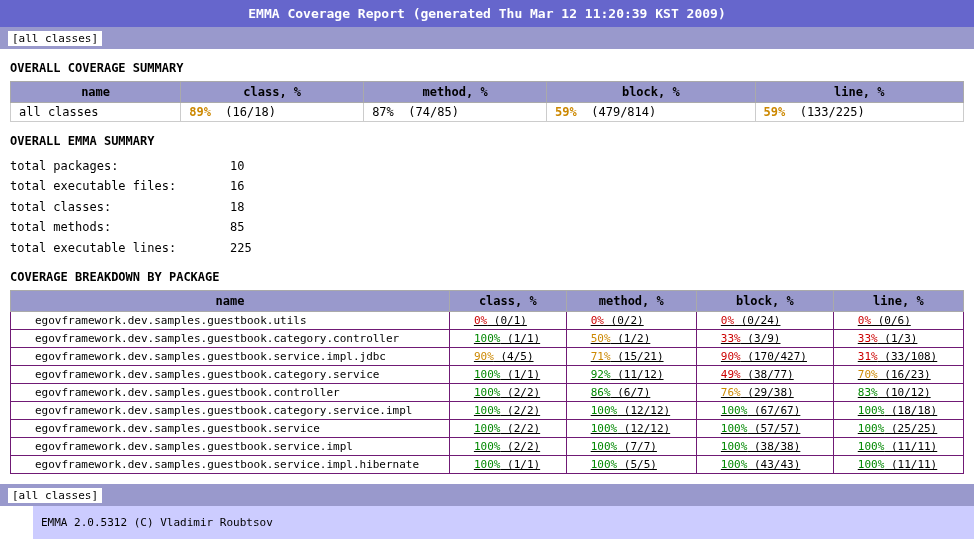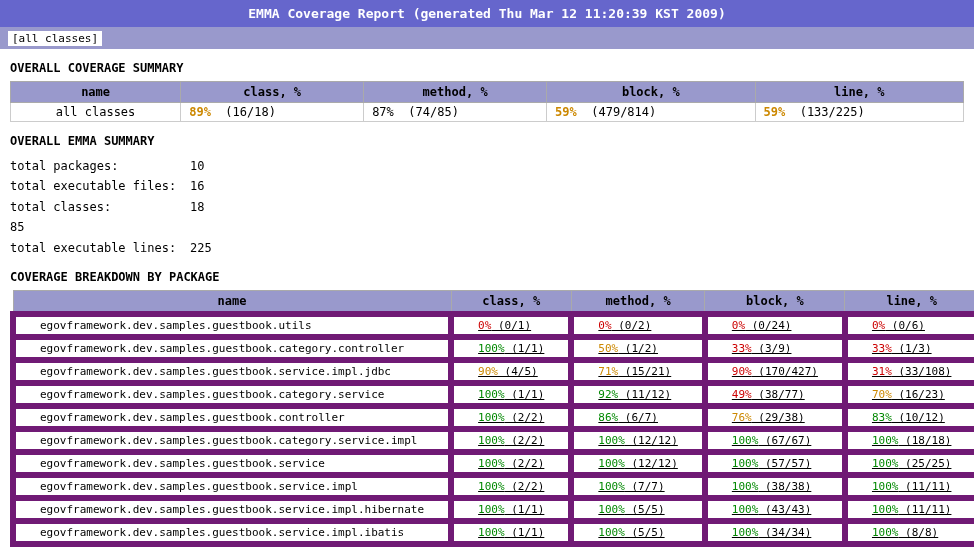--- a/index.html
+++ b/index.html
@@ -50,38 +50,39 @@
       border: 1px solid #ccc;
       padding: 2px 8px;
     }
     .stats-block {
       margin: 8px 10px;
       font-size: 12px;
       line-height: 1.7;
     }
     .stats-block .stat-row {
       display: flex;
+      gap: 40px;
     }
     .stats-block .stat-label {
       width: 180px;
     }
     .breakdown-table {
       margin: 0 10px;
       border-collapse: collapse;
       width: calc(100% - 20px);
     }
     .breakdown-table th {
       background: #9999cc;
       border: 1px solid #aaa;
       padding: 3px 8px;
       text-align: center;
       font-weight: bold;
     }
     .breakdown-table td {
-      border: 6px solid #701a75;
+      border: 1px solid #701a75;
       padding: 2px 24px;
       font-size: 11px;
     }
     .breakdown-table td:first-child {
       text-align: left;
     }
     .breakdown-table td:not(:first-child) {
       text-align: left;
       white-space: nowrap;
       text-decoration: underline;
@@ -103,21 +104,21 @@
       font-size: 11px;
       color: #000;
       padding: 10px 8px;
       background: #ccccff;
       margin-left: 33px;
     }
     .name-link {
       color: #000;
       text-decoration: none;
     }
-    .overall-td-name { text-align: center; }
+    .overall-td-name { text-align: left; }
   </style>
 </head>
 <body>
 
 <div class="header">
   <span>EMMA Coverage Report (generated Thu Mar 12 11:20:39 KST 2009)</span>
 </div>
 
 <div class="breadcrumb-bar">
   <a href="#">[all classes]</a>
@@ -167,20 +168,21 @@
     </div>
     <div class="stat-row">
       <span class="stat-label">total executable files:</span>
       <span>16</span>
     </div>
     <div class="stat-row">
       <span class="stat-label">total classes:</span>
       <span>18</span>
     </div>
     <div class="stat-row">
+      <span class="stat-label">total methods:</span>
       <span>85</span>
     </div>
     <div class="stat-row">
       <span class="stat-label">total executable lines:</span>
       <span>225</span>
     </div>
   </div>
 
 <div class="section-title">COVERAGE BREAKDOWN BY PACKAGE</div>
 
@@ -251,26 +253,19 @@
     <td><span style="color:#008800">100%</span>&nbsp;(38/38)</td>
     <td><span style="color:#008800">100%</span>&nbsp;(11/11)</td>
   </tr>
       <tr>
     <td><a href="#" class="name-link">egovframework.dev.samples.guestbook.service.impl.hibernate</a></td>
     <td><span style="color:#008800">100%</span>&nbsp;(1/1)</td>
     <td><span style="color:#008800">100%</span>&nbsp;(5/5)</td>
     <td><span style="color:#008800">100%</span>&nbsp;(43/43)</td>
     <td><span style="color:#008800">100%</span>&nbsp;(11/11)</td>
   </tr>
-      <tr>
-    <td><a href="#" class="name-link">egovframework.dev.samples.guestbook.service.impl.ibatis</a></td>
-    <td><span style="color:#008800">100%</span>&nbsp;(1/1)</td>
-    <td><span style="color:#008800">100%</span>&nbsp;(5/5)</td>
-    <td><span style="color:#008800">100%</span>&nbsp;(34/34)</td>
-    <td><span style="color:#008800">100%</span>&nbsp;(8/8)</td>
-  </tr>
     </tbody>
 </table>
 
 <div class="footer-bar">
   <a href="#">[all classes]</a>
 </div>
 <div class="footer-text">EMMA 2.0.5312 (C) Vladimir Roubtsov</div>
 
 </body></html>

